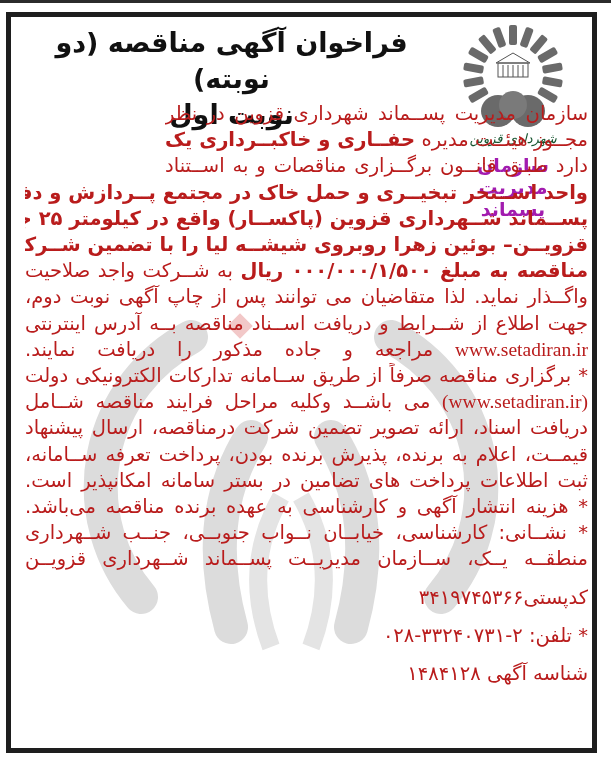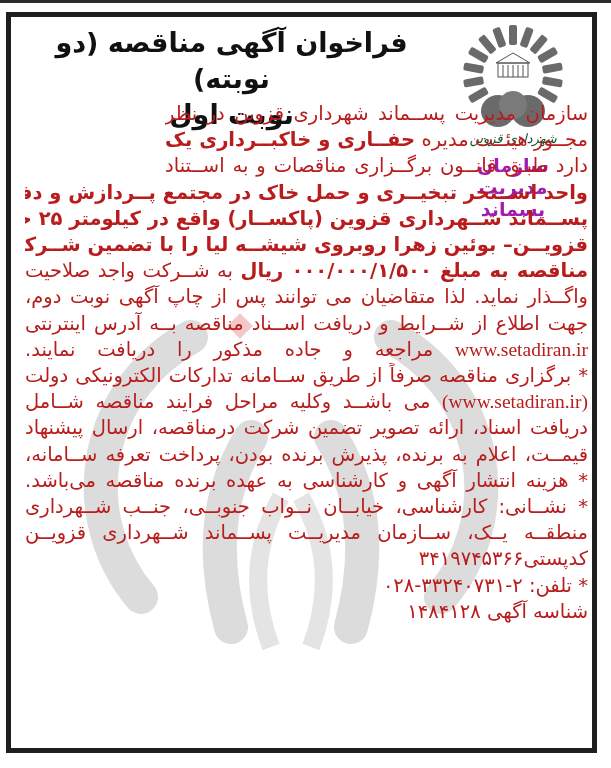--- a/index.html
+++ b/index.html
@@ -21,21 +21,21 @@
   .title {
     position: absolute; right: 150px; left: 10px; top: 8px; text-align: center;
     font-weight: bold; font-size: 27px; line-height: 36px; color: #111;
   }
   .body-text {
     position: absolute; left: 14px; right: 4px; top: 84px;
     font-size: 19.5px; line-height: 26.2px; text-align: justify; color: #b91c1c;
   }
   .line { display: block; white-space: nowrap; overflow: hidden; text-align-last: justify; }
   .line.narrow { margin-left: 140px; }
-  .line.last { text-align-last: right; }
+  .line.last { text-align-last: right; margin-top: 12px; }
   .b { font-weight: bold; }
   .ltr { direction: ltr; unicode-bidi: embed; font-family: "Liberation Serif", serif; }
 </style>
 </head>
 <body>
 
 <div class="top-rule"></div>
 
 <div class="ad-box">
 
@@ -103,20 +103,21 @@
       <span class="line b">پســماند شــهرداری قزوین (پاکســار) واقع در کیلومتر ۲۵ جاده</span>
       <span class="line b">قزویــن– بوئین زهرا روبروی شیشــه لیا را با تضمین شــرکت در</span>
       <span class="line"><span class="b">مناقصه به مبلغ ۰۰۰/۰۰۰/۱/۵۰۰ ریال</span><span> به شــرکت واجد صلاحیت</span></span>
       <span class="line">واگــذار نماید. لذا متقاضیان می توانند پس از چاپ آگهی نوبت دوم،</span>
       <span class="line">جهت اطلاع از شــرایط و دریافت اســناد مناقصه بــه آدرس اینترنتی</span>
       <span class="line"><span class="ltr">www.setadiran.ir</span><span> مراجعه و جاده مذکور را دریافت نمایند.</span></span>
       <span class="line">* برگزاری مناقصه صرفاً از طریق ســامانه تدارکات الکترونیکی دولت</span>
       <span class="line"><span class="ltr">(www.setadiran.ir)</span><span> می باشــد وکلیه مراحل فرایند مناقصه شــامل</span></span>
       <span class="line">دریافت اسناد، ارائه تصویر تضمین شرکت درمناقصه، ارسال پیشنهاد</span>
       <span class="line">قیمــت، اعلام به برنده، پذیرش برنده بودن، پرداخت تعرفه ســامانه،</span>
+      <span class="line">ثبت اطلاعات پرداخت های تضامین در بستر سامانه امکانپذیر است.</span>
       <span class="line">* هزینه انتشار آگهی و کارشناسی به عهده برنده مناقصه می‌باشد.</span>
       <span class="line">* نشــانی: کارشناسی، خیابــان نــواب جنوبــی، جنــب شــهرداری</span>
       <span class="line">منطقــه یــک، ســازمان مدیریــت پســماند شــهرداری قزویــن</span>
       <span class="line last">کدپستی۳۴۱۹۷۴۵۳۶۶</span>
       <span class="line last">* تلفن: ۲-۳۳۲۴۰۷۳۱-۰۲۸</span>
       <span class="line last">شناسه آگهی ۱۴۸۴۱۲۸</span>
     </div>
   </div>
 </div>
 

